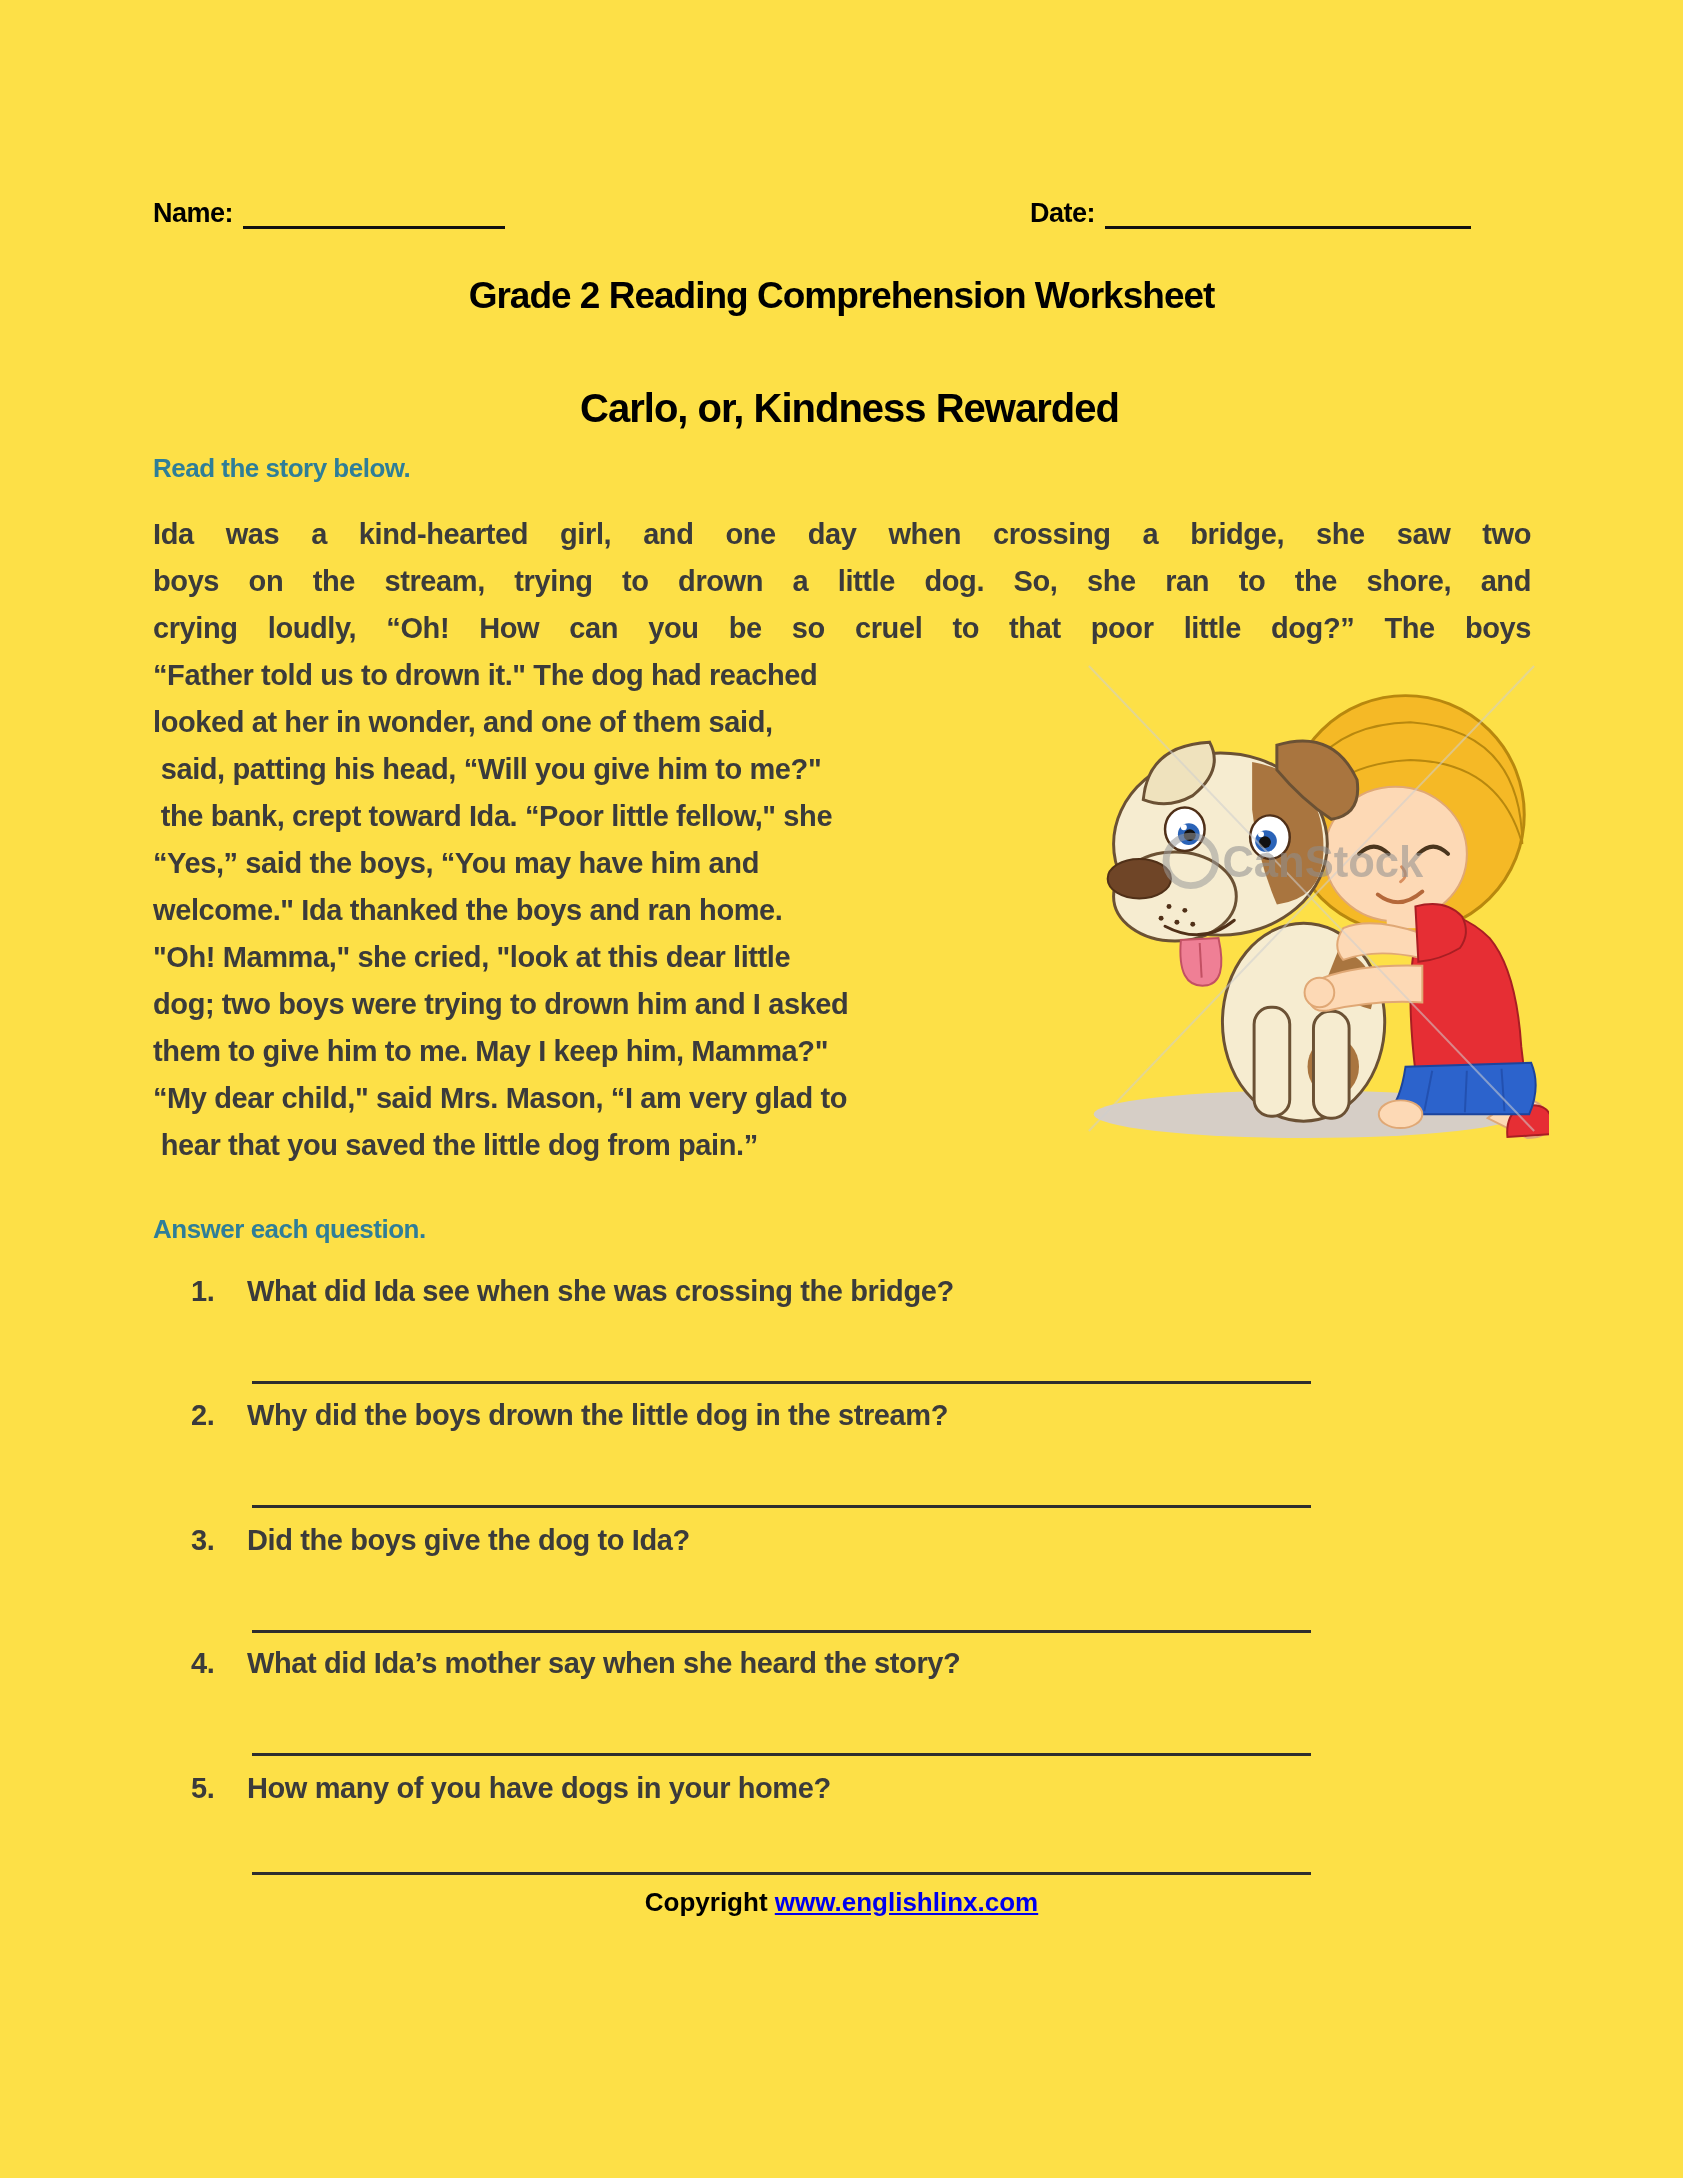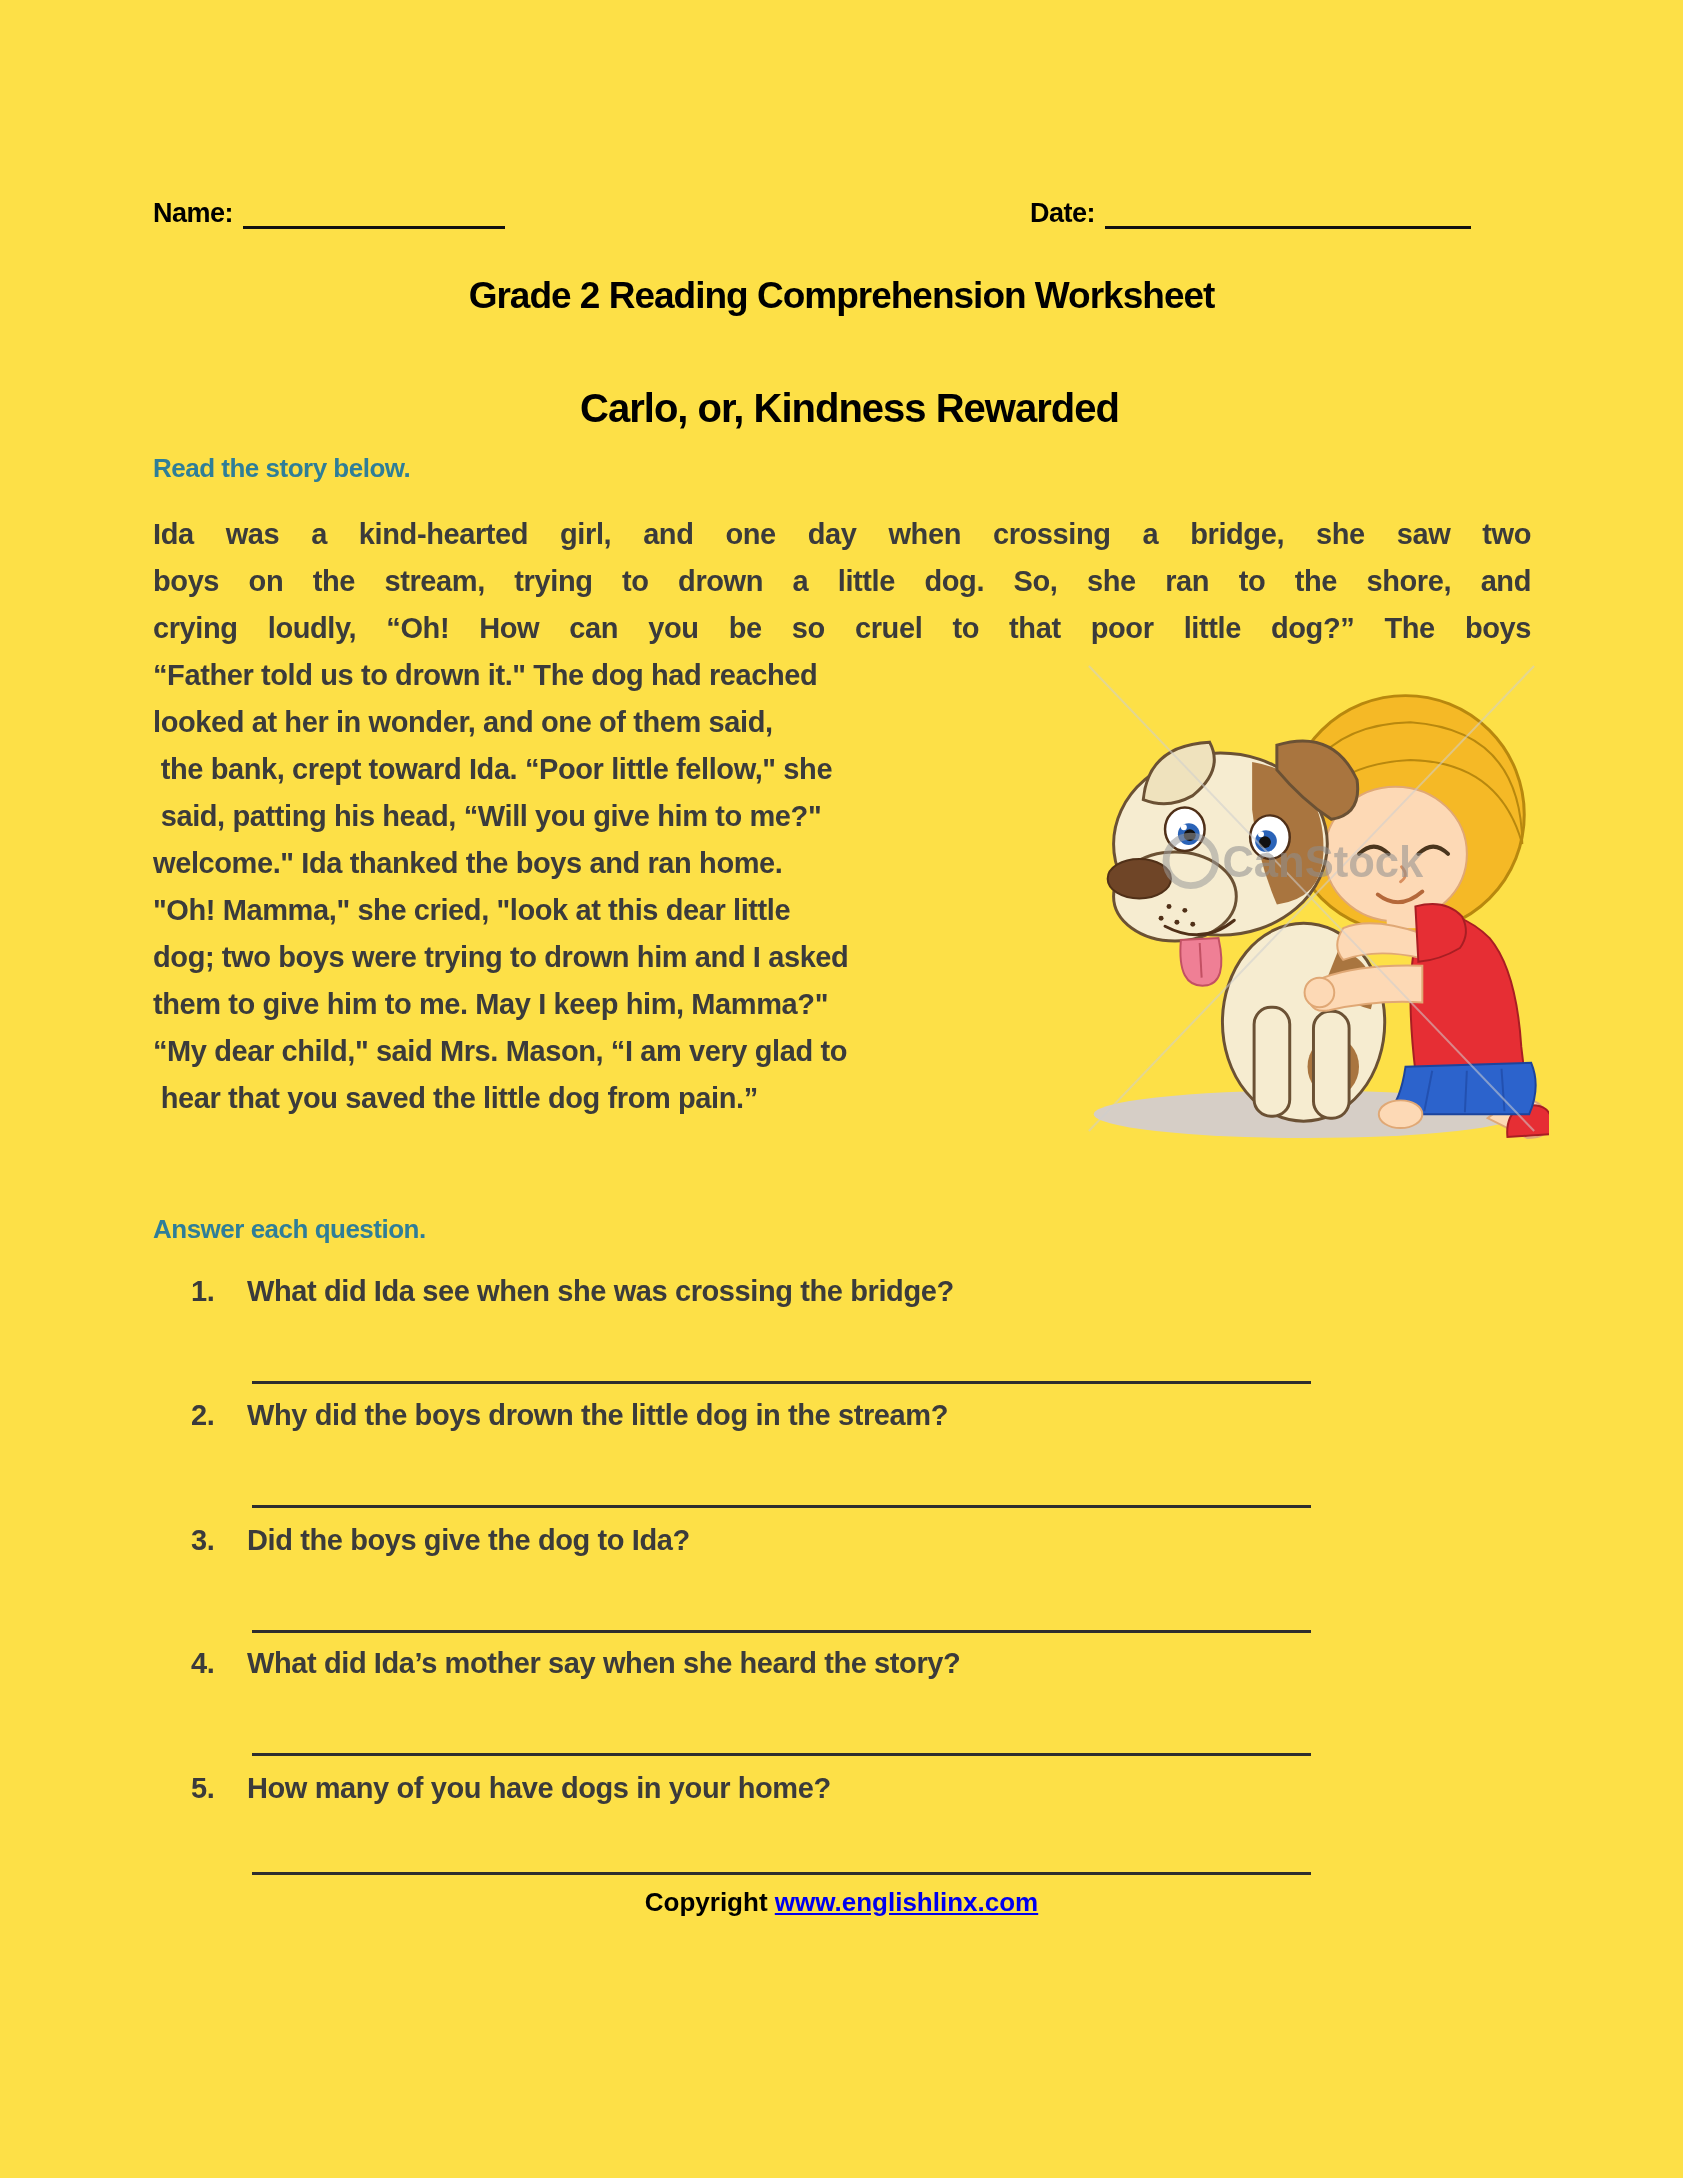--- a/index.html
+++ b/index.html
@@ -50,22 +50,23 @@
   <div class="subtitle">Carlo, or, Kindness Rewarded</div>
 
   <div class="teal-head" style="top:453px;">Read the story below.</div>
 
   <div class="story">
     <div class="line just">Ida was a kind-hearted girl, and one day when crossing a bridge, she saw two</div>
     <div class="line just">boys on the stream, trying to drown a little dog. So, she ran to the shore, and</div>
     <div class="line just">crying loudly, “Oh! How can you be so cruel to that poor little dog?” The boys</div>
     <div class="line">“Father told us to drown it." The dog had reached</div>
     <div class="line">looked at her in wonder, and one of them said,</div>
+    <div class="line"> said, patting his head, “Will you give him to me?"</div>
     <div class="line"> the bank, crept toward Ida. “Poor little fellow," she</div>
-    <div class="line"> said, patting his head, “Will you give him to me?"</div>
+    <div class="line">“Yes,” said the boys, “You may have him and</div>
     <div class="line">welcome." Ida thanked the boys and ran home.</div>
     <div class="line">"Oh! Mamma," she cried, "look at this dear little</div>
     <div class="line">dog; two boys were trying to drown him and I asked</div>
     <div class="line">them to give him to me. May I keep him, Mamma?"</div>
     <div class="line">“My dear child," said Mrs. Mason, “I am very glad to</div>
     <div class="line"> hear that you saved the little dog from pain.”</div>
   </div>
 
   <div class="illustration">
     <svg width="475" height="495" viewBox="0 0 480 500" xmlns="http://www.w3.org/2000/svg">

